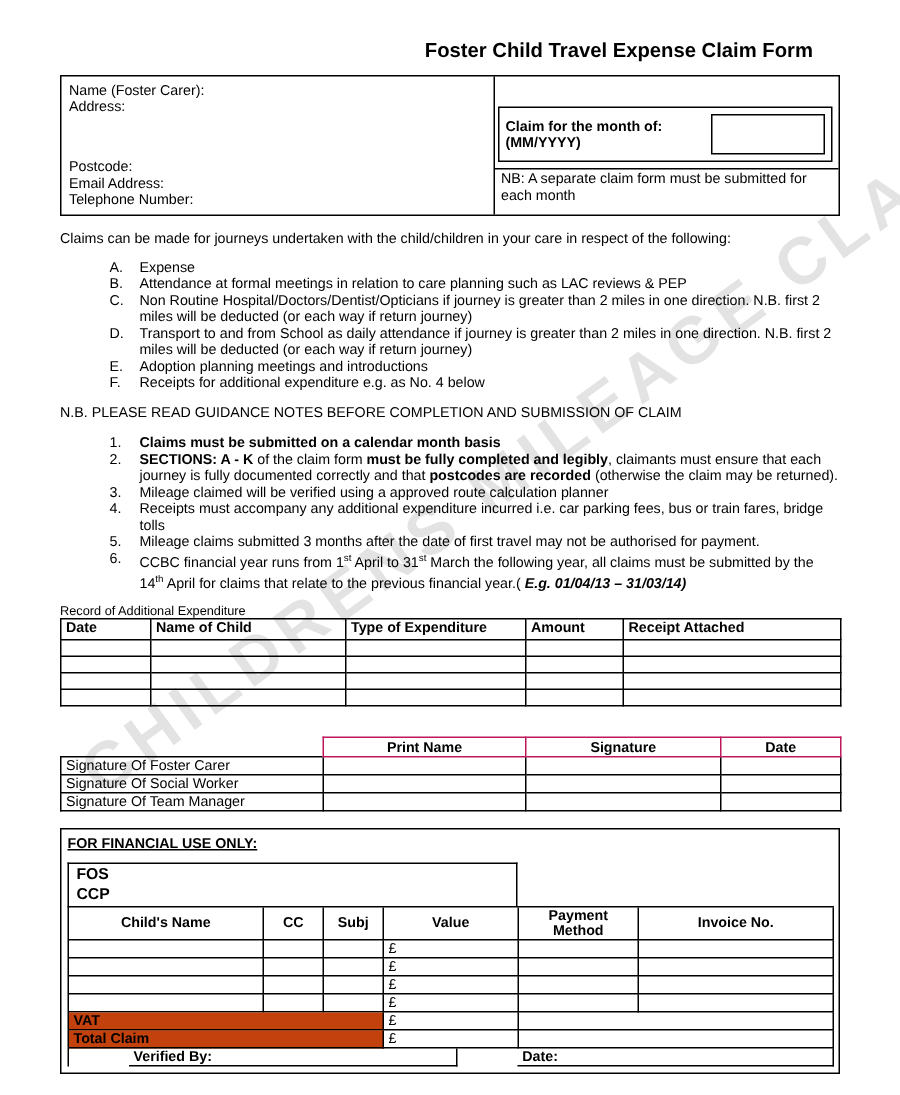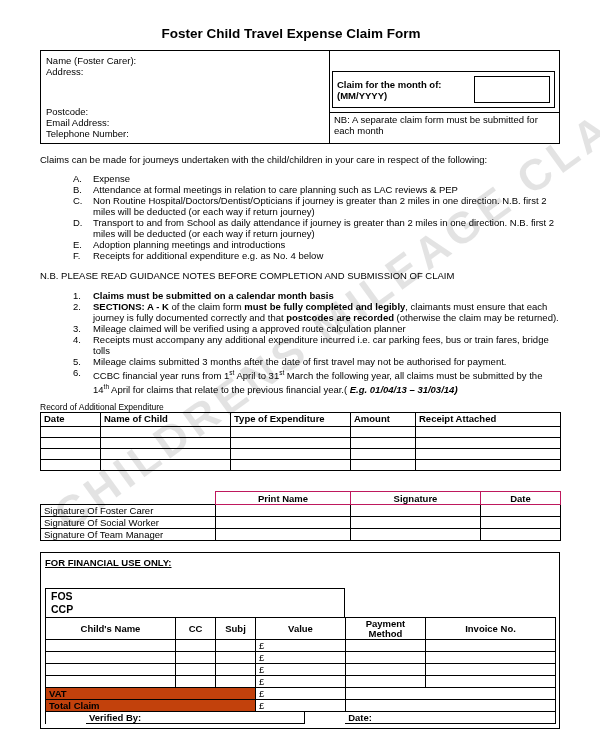--- a/index.html
+++ b/index.html
@@ -1,21 +1,21 @@
 <!DOCTYPE html>
 <html><head>
 <meta charset="utf-8">
 <style>
   * { margin:0; padding:0; box-sizing:border-box; }
   html,body { width:600px; height:730px; }
   body { background:#fff; font-family:"Liberation Sans","DejaVu Sans",sans-serif; font-size:9.5px; color:#000; position:relative; overflow:hidden; }
   .page { position:relative; width:600px; height:730px; padding:26px 40px 0 40px; }
   .watermark { position:absolute; left:45px; top:500px; transform:rotate(-36deg); transform-origin:0 0;
     font-size:44px; font-weight:bold; letter-spacing:5px; color:rgba(0,0,0,0.11); white-space:nowrap; pointer-events:none; }
-  .title { font-size:13.5px; font-weight:bold; text-align:center; padding-right:18px; margin-bottom:9px; }
+  .title { font-size:13.5px; font-weight:bold; text-align:right; padding-right:18px; margin-bottom:9px; }
 
   .carer-box { display:flex; border:1px solid #000; height:94px; margin-bottom:10px; background:transparent; }
   .carer-left { width:288px; padding:4px 5px; display:flex; flex-direction:column; line-height:11px; }
   .sp { flex:1; }
   .carer-right { flex:1; border-left:1px solid #000; display:flex; flex-direction:column; }
   .claim-area { flex:1; position:relative;font-weight:bold; }
   .claim-box { position:absolute; left:2px; right:4px; top:20px; height:37px; border:1px solid #000;
     display:flex; align-items:center; justify-content:space-between; padding:2px 4px; line-height:11px; }
   .claim-input { width:76px; height:27px; border:1px solid #000; background:#fff; flex-shrink:0; }
   .nb-cell { border-top:1px solid #000; padding:2px 4px; height:31px; line-height:10.5px; }
@@ -37,21 +37,21 @@
   .exp-table th { font-weight:bold; height:14px; }
   .exp-table td { height:11px; }
   .exp-table { margin-bottom:20px; }
 
   .sig-table th { border:1px solid #be185d; font-weight:bold; text-align:center; padding:0 3px; height:13px; vertical-align:middle; }
   .sig-table td { border:1px solid #000; padding:0 3px; height:12px; vertical-align:middle; }
   .sig-table .no-border { border:none; }
   .sig-table { margin-bottom:11px; }
 
   .fin-box { border:1px solid #000; padding:4px; }
-  .fin-title { font-weight:bold; text-decoration:underline; margin-bottom:20px; }
+  .fin-title { font-weight:bold; text-decoration:underline; margin-bottom:7px; }
   .fos-box { border:1px solid #000; border-bottom:none; width:300px; padding:1px 5px; font-weight:bold; font-size:10.5px; line-height:13px; }
   .fin-table { border-top:1px solid #000; border-left:1px solid #000; width:511px; }
   .fin-row { display:flex; }
   .fc { border-right:1px solid #000; border-bottom:1px solid #000; padding:0 3px; overflow:hidden; }
   .fin-header .fc { font-weight:bold; display:flex; align-items:center; justify-content:center; text-align:center; height:22px; line-height:10px; }
   .fin-data .fc { height:12px; }
   .w1{width:130px}.w2{width:40px}.w3{width:40px}.w4{width:90px}.w5{width:80px}.w6{width:130px}
   .wm3{width:210px}.wm2{width:210px}.wvl{width:260px}.wvr{width:250px}
   .gray { background:#c2410c; font-weight:bold; }
   .fb { font-weight:bold;margin-left:40px; }

